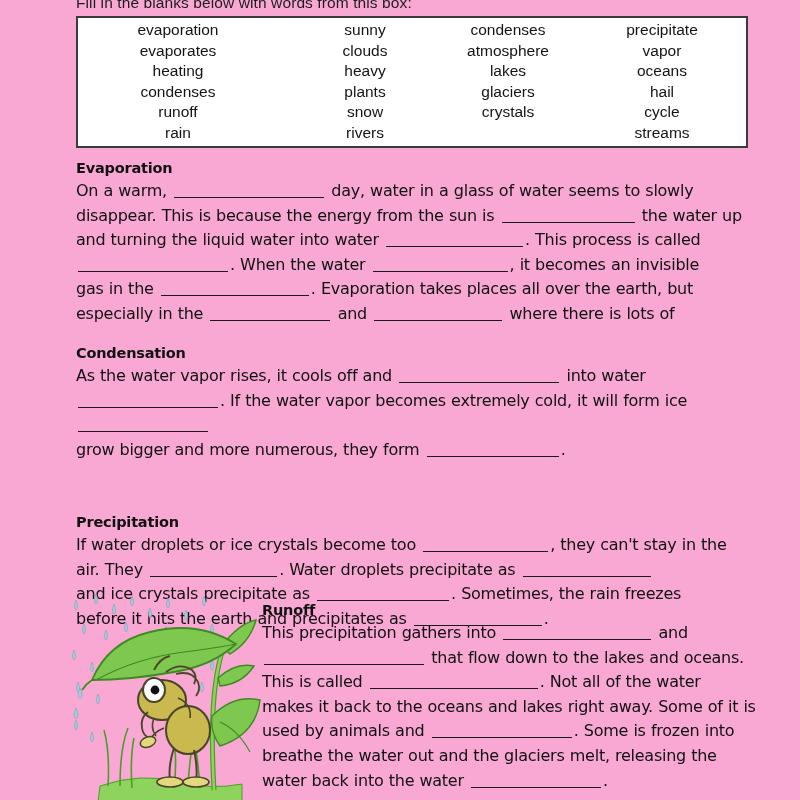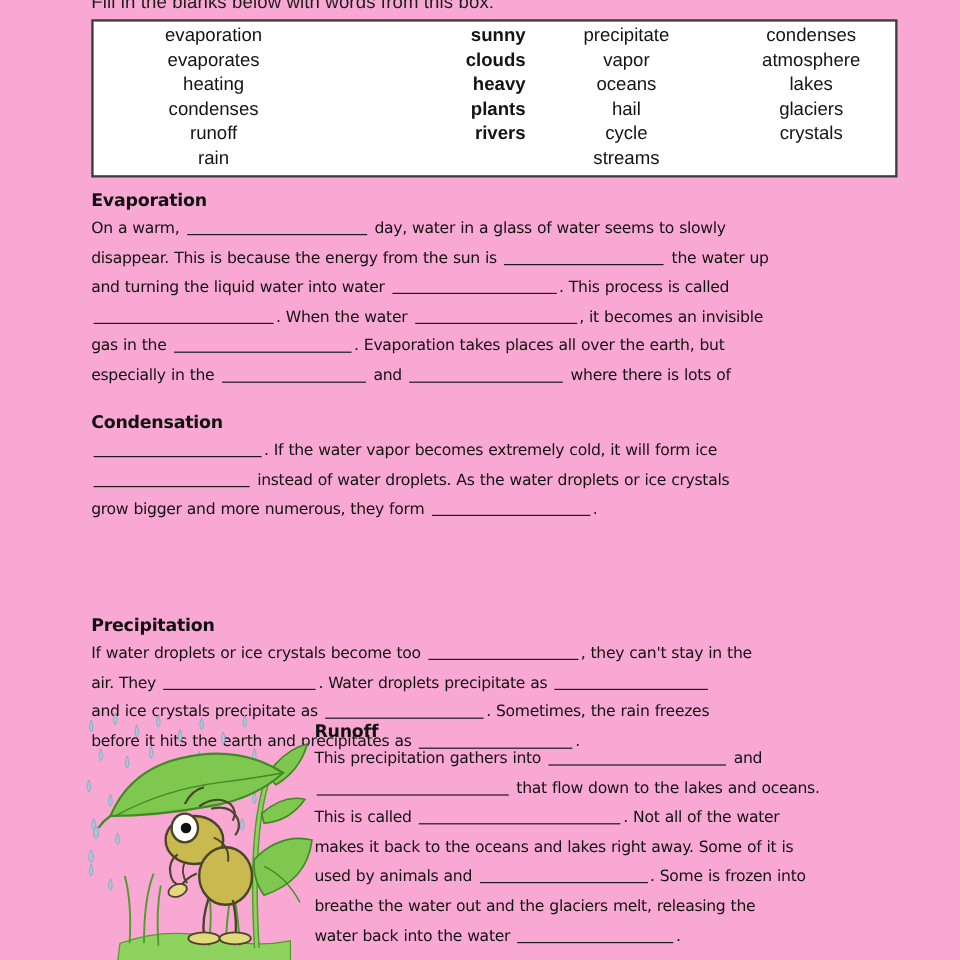--- a/index.html
+++ b/index.html
@@ -48,39 +48,39 @@
     box-sizing: border-box;
   }
   .wb-col {
     font-family: "Liberation Sans", sans-serif;
     font-size: 15.5px;
     color: #141414;
     line-height: 20.6px;
   }
   .wb-col span { display: block; white-space: nowrap; }
   .wb-col-1 { width: 200px; text-align: center; }
-  .wb-col-2 { width: 160px; text-align: right; padding-left: 14px; box-sizing: border-box; font-weight: bold; }
+  .wb-col-2 { width: 160px; text-align: center; padding-left: 14px; box-sizing: border-box; }
   .wb-col-3 { width: 168px; text-align: center; }
   .wb-col-4 { width: 140px; text-align: center; }
 
   
   .section {
     position: absolute;
     font-family: "DejaVu Sans", sans-serif;
     color: #111111;
   }
   .sec-head {
     font-size: 14.5px;
     font-weight: bold;
     letter-spacing: -0.2px;
     margin: 0 0 3px 0;
     line-height: 16px;
   }
   .sec-body {
-    font-size: 13px;
+    font-size: 16px;
     line-height: 24.6px;
     letter-spacing: -0.25px;
     word-spacing: 0.4px;
   }
   .sec-body .ln { white-space: nowrap; display: block; }
 
   
   .blank {
     display: inline-block;
     border-bottom: 1.4px solid #1a1a1a;
@@ -119,57 +119,59 @@
           <span>heating</span>
           <span>condenses</span>
           <span>runoff</span>
           <span>rain</span>
         </div>
       <div class="wb-col wb-col-2">
           <span>sunny</span>
           <span>clouds</span>
           <span>heavy</span>
           <span>plants</span>
+          <span>snow</span>
           <span>rivers</span>
+        </div>
+      <div class="wb-col wb-col-4">
+          <span>condenses</span>
+          <span>atmosphere</span>
+          <span>lakes</span>
+          <span>glaciers</span>
+          <span>crystals</span>
         </div>
       <div class="wb-col wb-col-3">
           <span>precipitate</span>
           <span>vapor</span>
           <span>oceans</span>
           <span>hail</span>
           <span>cycle</span>
           <span>streams</span>
         </div>
-      <div class="wb-col wb-col-4">
-          <span>condenses</span>
-          <span>atmosphere</span>
-          <span>lakes</span>
-          <span>glaciers</span>
-          <span>crystals</span>
-        </div>
     </div>
   </div>
 
   <div class="section" id="sec-evaporation">
     <div class="sec-head">Evaporation</div>
     <div class="sec-body">
         <span class="ln"><span>On a warm, </span><span class="blank" style="width: 150px;"></span><span> day, water in a glass of water seems to slowly</span></span>
         <span class="ln"><span>disappear. This is because the energy from the sun is </span><span class="blank" style="width: 133px;"></span><span> the water up</span></span>
         <span class="ln"><span>and turning the liquid water into water </span><span class="blank" style="width: 137px;"></span><span>. This process is called</span></span>
         <span class="ln"><span class="blank" style="width: 150px;"></span><span>. When the water </span><span class="blank" style="width: 135px;"></span><span>, it becomes an invisible</span></span>
         <span class="ln"><span>gas in the </span><span class="blank" style="width: 148px;"></span><span>. Evaporation takes places all over the earth, but</span></span>
         <span class="ln"><span>especially in the </span><span class="blank" style="width: 120px;"></span><span> and </span><span class="blank" style="width: 128px;"></span><span> where there is lots of</span></span>
       </div>
   </div>
 
   <div class="section" id="sec-condensation">
     <div class="sec-head">Condensation</div>
     <div class="sec-body">
+        <span class="ln"><span>As the water vapor rises, it cools off and </span><span class="blank" style="width: 160px;"></span><span> into water</span></span>
         <span class="ln"><span class="blank" style="width: 140px;"></span><span>. If the water vapor becomes extremely cold, it will form ice</span></span>
-        <span class="ln"><span class="blank" style="width: 130px;"></span><span> instead of water droplets. As the water droplets or ice crystals</span></span>
+        <span class="ln"><span class="blank" style="width: 130px;"></span></span>
         <span class="ln"><span>grow bigger and more numerous, they form </span><span class="blank" style="width: 132px;"></span><span>.</span></span>
       </div>
   </div>
 
   <div class="section" id="sec-precipitation">
     <div class="sec-head">Precipitation</div>
     <div class="sec-body">
         <span class="ln"><span>If water droplets or ice crystals become too </span><span class="blank" style="width: 125px;"></span><span>, they can't stay in the</span></span>
         <span class="ln"><span>air. They </span><span class="blank" style="width: 127px;"></span><span>. Water droplets precipitate as </span><span class="blank" style="width: 128px;"></span></span>
         <span class="ln"><span>and ice crystals precipitate as </span><span class="blank" style="width: 132px;"></span><span>. Sometimes, the rain freezes</span></span>

